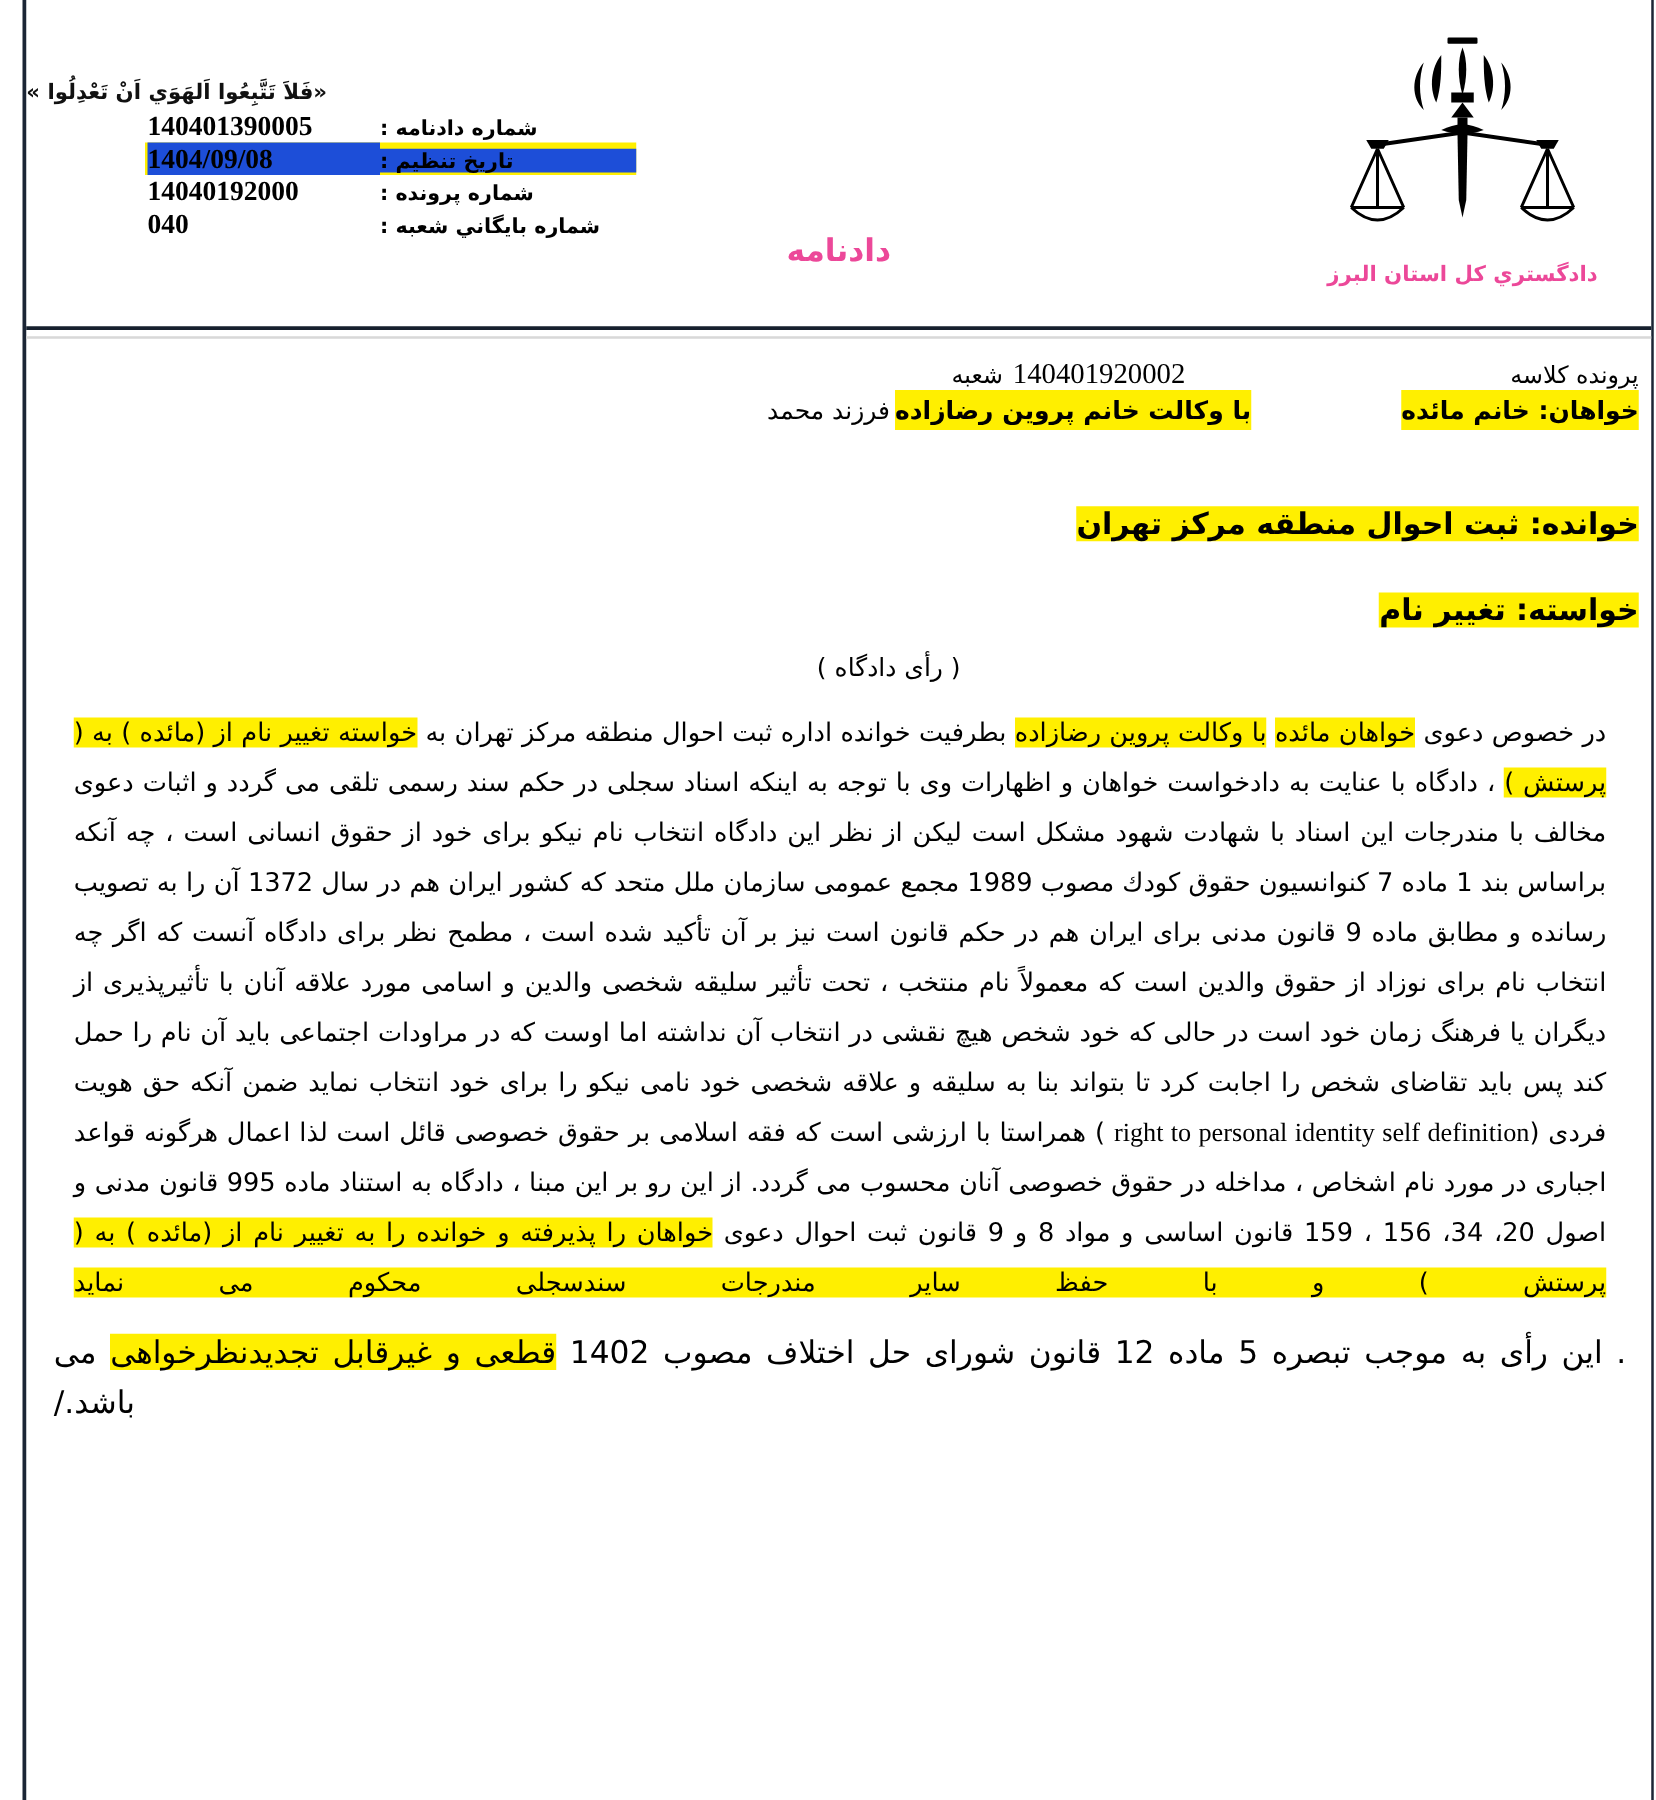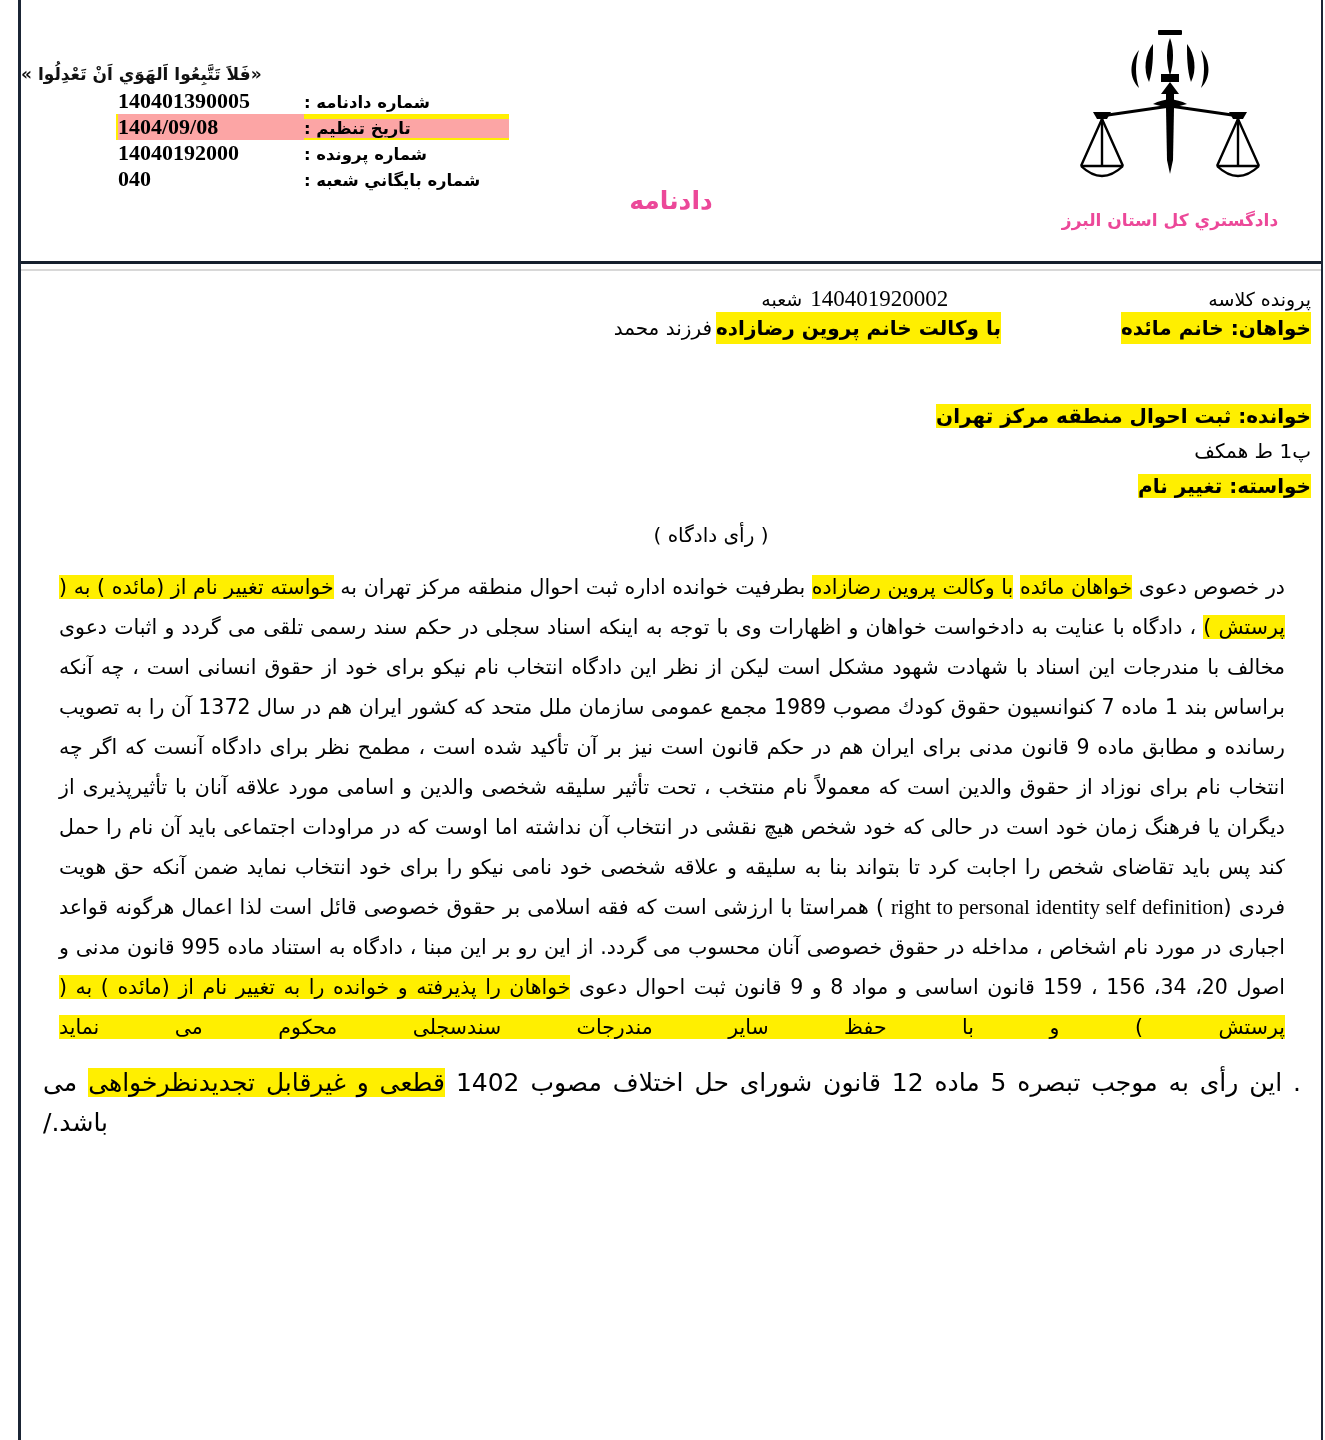--- a/index.html
+++ b/index.html
@@ -72,21 +72,21 @@
     font-family: "Liberation Serif", "DejaVu Serif", serif;
     font-weight: bold;
     font-size: 22px;
     direction: ltr;
     width: 180px;
     text-align: left;
     padding-right: 6px;
   }
   .meta-row.hl .meta-label,
   .meta-row.hl .meta-value {
-    background: #fca5a5;
+    background: #1d4ed8;
   }
 
   .hdr-verse {
     position: absolute;
     top: 64px;
     left: 0;
     right: 0;
     text-align: left;
     font-size: 17px;
     font-weight: bold;
@@ -160,21 +160,21 @@
     padding-right: 4px;
     height: 36px;
     font-size: 20px;
     font-weight: bold;
   }
   .hl { background: #ffef00; }
   .party-row .spacer { width: 120px; }
   .plain { font-weight: normal; }
 
   .blk { padding-right: 4px; }
-  .blk .line { height: 35px; font-size: 20px; font-weight: bold; }
+  .blk .line { height: 35px; font-size: 24px; font-weight: bold; margin-top: 34px; }
   .blk .line.normal { font-weight: normal; }
 
   .raay {
     text-align: center;
     font-size: 20px;
     margin: 14px 0 10px 0;
     padding-left: 80px;
   }
 
   .para {
@@ -291,21 +291,20 @@
 
     <div class="party-row">
       <span class="hl"><span>خواهان:</span>&nbsp;<span>خانم مائده</span></span>
       <span class="spacer"></span>
       <span class="hl">با وكالت خانم پروين رضازاده</span>
       <span class="plain" style="margin-right:4px;">فرزند محمد</span>
     </div>
 
     <div class="blk" style="margin-top:52px;">
       <div class="line"><span class="hl">خوانده: ثبت احوال منطقه مركز تهران</span></div>
-      <div class="line normal"><span>پ1 ط همكف</span></div>
       <div class="line"><span class="hl">خواسته: تغيير نام</span></div>
     </div>
 
     <div class="raay">( رأی دادگاه )</div>
 
     <div class="para">
       <p>
         <span>در خصوص دعوی </span><mark>خواهان مائده</mark><span>  </span><mark>با وكالت پروين رضازاده</mark><span> بطرفيت خوانده اداره ثبت احوال منطقه مركز تهران به </span><mark>خواسته تغيير نام از (مائده ) به ( پرستش )</mark><span> ، دادگاه با عنايت به دادخواست خواهان و اظهارات وی با توجه به اينكه اسناد سجلی در حكم سند رسمی تلقی می گردد و اثبات دعوی مخالف با مندرجات اين اسناد با شهادت شهود مشكل است ليكن از نظر اين دادگاه انتخاب نام نيكو برای خود از حقوق انسانی است ، چه آنكه براساس بند 1 ماده 7 كنوانسيون حقوق كودك مصوب 1989 مجمع عمومی سازمان ملل متحد كه كشور ايران هم در سال 1372 آن را به تصويب رسانده و مطابق ماده 9 قانون مدنی برای ايران هم در حكم قانون است نيز بر آن تأكيد شده است ، مطمح نظر برای دادگاه آنست كه اگر چه انتخاب نام برای نوزاد از حقوق والدين است كه معمولاً نام منتخب ، تحت تأثير سليقه شخصی والدين و اسامی مورد علاقه آنان با تأثيرپذيری از ديگران يا فرهنگ زمان خود است در حالی كه خود شخص هيچ نقشی در انتخاب آن نداشته اما اوست كه در مراودات اجتماعی بايد آن نام را حمل كند پس بايد تقاضای شخص را اجابت كرد تا بتواند بنا به سليقه و علاقه شخصی خود نامی نيكو را برای خود انتخاب نمايد ضمن آنكه حق هويت فردی (</span><span class="eng">right to personal identity self definition</span><span> ) همراستا با ارزشی است كه فقه اسلامی بر حقوق خصوصی قائل است لذا اعمال هرگونه قواعد اجباری در مورد نام اشخاص ، مداخله در حقوق خصوصی آنان محسوب می گردد. از اين رو بر اين مبنا ، دادگاه به استناد ماده 995 قانون مدنی و اصول 20، 34، 156 ، 159 قانون اساسی و مواد 8 و 9 قانون ثبت احوال دعوی </span><mark>خواهان را پذيرفته و خوانده را به تغيير نام از (مائده ) به ( پرستش ) و با حفظ ساير مندرجات سندسجلی محكوم می نمايد</mark>
       </p>
     </div>

